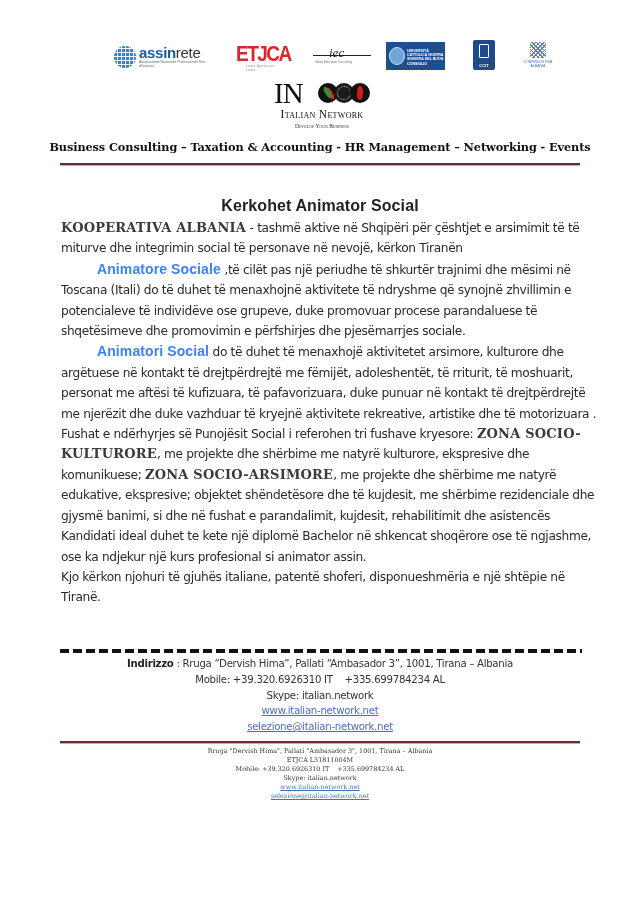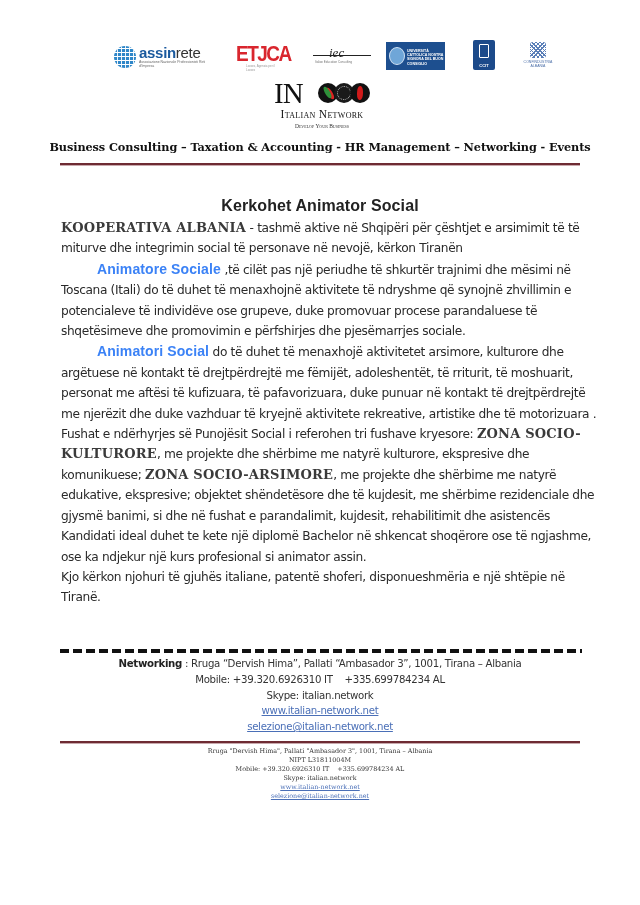--- a/index.html
+++ b/index.html
@@ -130,29 +130,29 @@
   <p><span class="heavy">Animatore Sociale</span><span> ,të cilët pas një periudhe të shkurtër trajnimi dhe mësimi në Toscana (Itali) do të duhet të menaxhojnë aktivitete të ndryshme që synojnë zhvillimin e potencialeve të individëve ose grupeve, duke promovuar procese parandaluese të shqetësimeve dhe promovimin e përfshirjes dhe pjesëmarrjes sociale.</span></p>
   <p><span class="heavy">Animatori Social</span><span> do të duhet të menaxhojë aktivitetet arsimore, kulturore dhe argëtuese në kontakt të drejtpërdrejtë me fëmijët, adoleshentët, të rriturit, të moshuarit, personat me aftësi të kufizuara, të pafavorizuara, duke punuar në kontakt të drejtpërdrejtë me njerëzit dhe duke vazhduar të kryejnë aktivitete rekreative, artistike dhe të motorizuara .</span></p>
   <p><span>Fushat e ndërhyrjes së Punojësit  Social i referohen tri fushave kryesore: </span><span class="smallcaps-bold">ZONA SOCIO-KULTURORE</span><span>, me projekte dhe shërbime me natyrë kulturore, ekspresive dhe komunikuese; </span><span class="smallcaps-bold">ZONA SOCIO-ARSIMORE</span><span>, me projekte dhe shërbime me natyrë edukative, ekspresive; objektet shëndetësore dhe të kujdesit, me shërbime rezidenciale dhe gjysmë banimi, si dhe në fushat e parandalimit, kujdesit, rehabilitimit dhe asistencës</span></p>
   <p>Kandidati ideal duhet te kete një diplomë Bachelor në shkencat shoqërore ose të ngjashme, ose ka ndjekur një kurs profesional si animator assin.</p>
   <p>Kjo kërkon njohuri të gjuhës italiane, patentë shoferi, disponueshmëria e një shtëpie në Tiranë.</p>
 </div>
 
 <div class="dashes"></div>
 
 <div class="contact">
-  <div><span class="lbl">Networking</span><span> : Rruga “Dervish Hima”, Pallati “Ambasador 3”, 1001, Tirana – Albania</span></div>
+  <div><span class="lbl">Indirizzo</span><span> : Rruga “Dervish Hima”, Pallati “Ambasador 3”, 1001, Tirana – Albania</span></div>
   <div style="white-space:pre">Mobile: +39.320.6926310 IT    +335.699784234 AL</div>
   <div>Skype: italian.network</div>
   <div><a>www.italian-network.net</a></div>
   <div><a>selezione@italian-network.net</a></div>
 </div>
 
 <div class="rule rule-bottom"></div>
 
 <div class="footer">
   <div>Rruga "Dervish Hima", Pallati "Ambasador 3", 1001, Tirana – Albania</div>
-  <div>NIPT L31811004M</div>
+  <div>ETJCA L31811004M</div>
   <div style="white-space:pre">Mobile: +39.320.6926310 IT    +335.699784234 AL</div>
   <div>Skype: italian.network</div>
   <div><a>www.italian-network.net</a></div>
   <div><a>selezione@italian-network.net</a></div>
 </div>
 
 </body></html>

